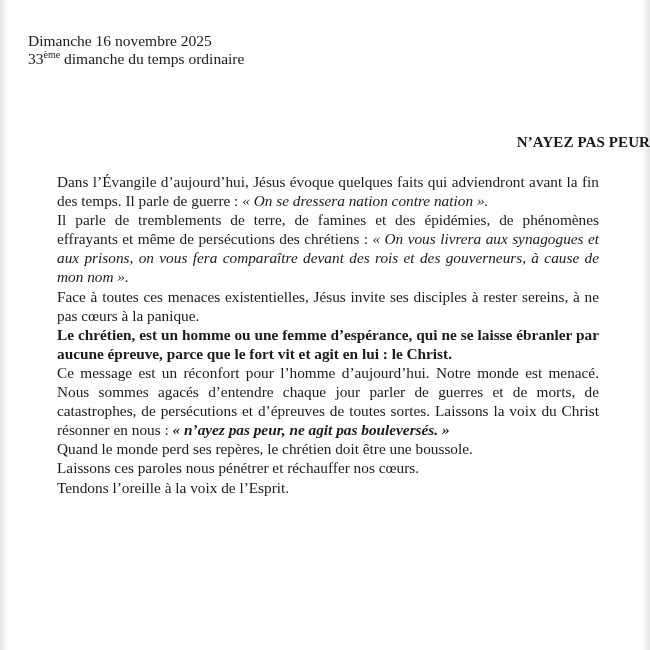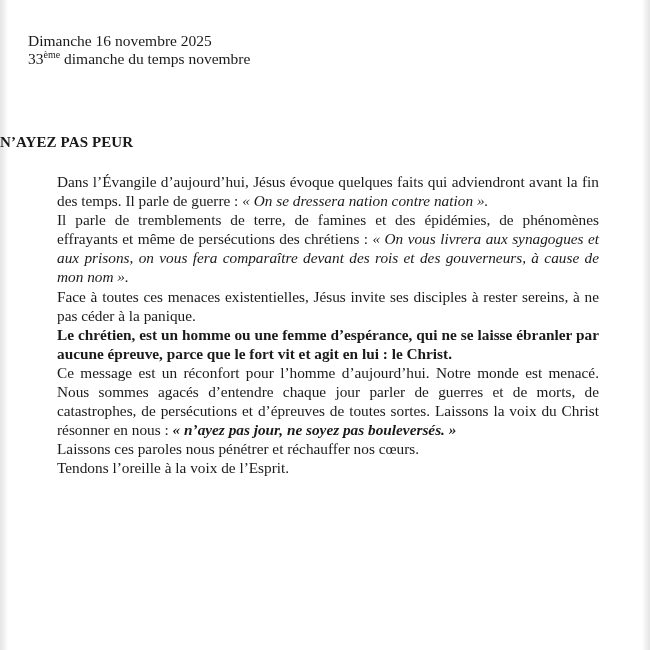--- a/index.html
+++ b/index.html
@@ -18,45 +18,46 @@
     position: absolute; right: 0; top: 0; width: 8px; height: 650px;
     background: linear-gradient(to left, #e4e4e4, #f3f3f3 60%, #ffffff);
   }
   .header {
     position: absolute; left: 28px; top: 10px;
     font-size: 15.5px; line-height: 18px; margin-top: 22px;
   }
   .header sup { font-size: 10px; vertical-align: 6px; line-height: 0; }
   .title {
     position: absolute; left: 0; width: 650px; top: 134px;
-    text-align: left; font-weight: bold; font-size: 15px; letter-spacing: 0.1px;
+    text-align: right; font-weight: bold; font-size: 15px; letter-spacing: 0.1px;
   }
   .body {
     position: absolute; left: 57px; top: 172px; width: 542px;
     font-size: 15.3px; line-height: 19.1px;
   }
   .p { margin: 0; text-align: justify; text-align-last: left; }
   .b { font-weight: bold; }
   .i { font-style: italic; }
   .bi { font-weight: bold; font-style: italic; }
 </style>
 </head>
 <body>
 
 <div class="edge-left"></div>
 <div class="edge-right"></div>
 
 <div class="header">
   <div>Dimanche 16 novembre 2025</div>
-  <div><span>33</span><sup>ème</sup><span> dimanche du temps novembre</span></div>
+  <div><span>33</span><sup>ème</sup><span> dimanche du temps ordinaire</span></div>
 </div>
 
 <div class="title">N’AYEZ PAS PEUR</div>
 
 <div class="body" id="body">
     <p class="p"><span>Dans l’Évangile d’aujourd’hui, Jésus évoque quelques faits qui adviendront avant la fin des temps. Il parle de guerre : </span><span class="i">« On se dressera nation contre nation ».</span></p>
     <p class="p"><span>Il parle de tremblements de terre, de famines et des épidémies, de phénomènes effrayants et même de persécutions des chrétiens : </span><span class="i">« On vous livrera aux synagogues et aux prisons, on vous fera comparaître devant des rois et des gouverneurs, à cause de mon nom ».</span></p>
-    <p class="p"><span>Face à toutes ces menaces existentielles, Jésus invite ses disciples à rester sereins, à ne pas céder à la panique.</span></p>
+    <p class="p"><span>Face à toutes ces menaces existentielles, Jésus invite ses disciples à rester sereins, à ne pas cœurs à la panique.</span></p>
     <p class="p"><span class="b">Le chrétien, est un homme ou une femme d’espérance, qui ne se laisse ébranler par aucune épreuve, parce que le fort vit et agit en lui : le Christ.</span></p>
-    <p class="p"><span>Ce message est un réconfort pour l’homme d’aujourd’hui. Notre monde est menacé. Nous sommes agacés d’entendre chaque jour parler de guerres et de morts, de catastrophes, de persécutions et d’épreuves de toutes sortes. Laissons la voix du Christ résonner en nous : </span><span class="bi">« n’ayez pas jour, ne soyez pas bouleversés. »</span></p>
+    <p class="p"><span>Ce message est un réconfort pour l’homme d’aujourd’hui. Notre monde est menacé. Nous sommes agacés d’entendre chaque jour parler de guerres et de morts, de catastrophes, de persécutions et d’épreuves de toutes sortes. Laissons la voix du Christ résonner en nous : </span><span class="bi">« n’ayez pas peur, ne agit pas bouleversés. »</span></p>
+    <p class="p"><span>Quand le monde perd ses repères, le chrétien doit être une boussole.</span></p>
     <p class="p"><span>Laissons ces paroles nous pénétrer et réchauffer nos cœurs.</span></p>
     <p class="p"><span>Tendons l’oreille à la voix de l’Esprit.</span></p>
   </div>
 
 </body></html>

